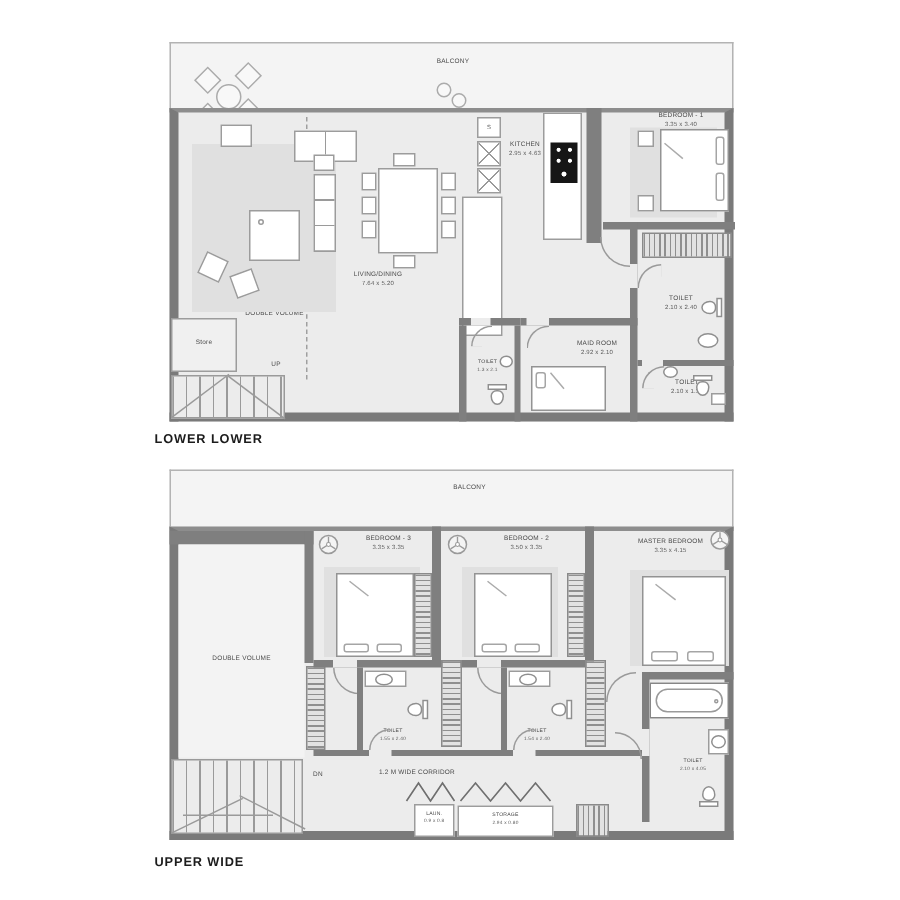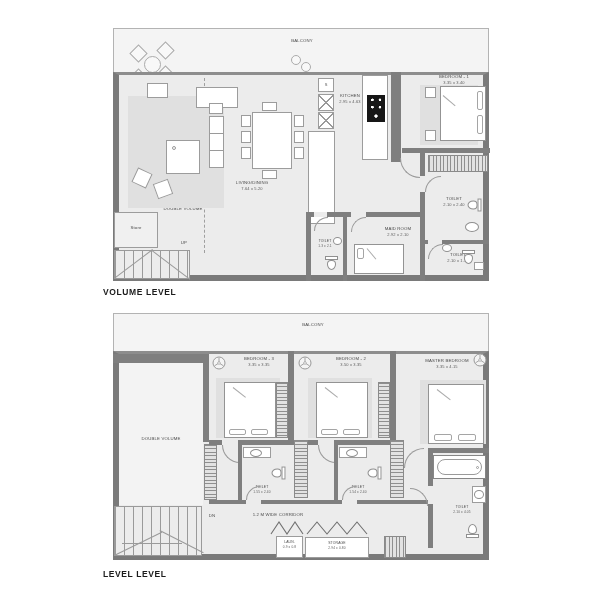--- a/index.html
+++ b/index.html
@@ -200,21 +200,21 @@
     <div class="lbl" style="left:118px;top:225px;width:36px">
         <span>Store</span>
       </div>
     <div class="stairs" style="left:114px;top:250px;width:76px;height:29px"></div>
     <div class="dline" style="left:114px;top:278px;width:48px;transform:rotate(-37deg)"></div>
     <div class="dline" style="left:152px;top:250px;width:48px;transform:rotate(37deg)"></div>
     <div class="lbl" style="left:176px;top:240px;width:16px">
         <span>UP</span>
       </div>
 
-    <div class="title" style="left:103px;top:287px">VOLUME LEVEL</div>
+    <div class="title" style="left:103px;top:287px">LOWER LOWER</div>
   </div>
 
   <div>
 
     <div class="balcony" style="left:113px;top:313px;width:376px;height:40px"></div>
     <div class="lbl" style="left:283px;top:322px;width:60px">
         <span>BALCONY</span>
       </div>
 
     <div class="unit" style="left:113px;top:351px;width:376px;height:209px"></div>
@@ -371,16 +371,16 @@
     <div class="hatch-h" style="left:384px;top:536px;width:22px;height:22px"></div>
 
     <div class="stairs" style="left:114px;top:506px;width:88px;height:50px"></div>
     <div class="dline" style="left:114px;top:555px;width:53px;transform:rotate(-26deg)"></div>
     <div class="dline" style="left:160px;top:530px;width:49px;transform:rotate(27deg)"></div>
     <div class="dline" style="left:122px;top:543px;width:60px"></div>
     <div class="lbl" style="left:204px;top:513px;width:16px">
         <span>DN</span>
       </div>
 
-    <div class="title" style="left:103px;top:569px">LEVEL LEVEL</div>
+    <div class="title" style="left:103px;top:569px">UPPER WIDE</div>
   </div>
 
 </div>
 
 </body></html>

